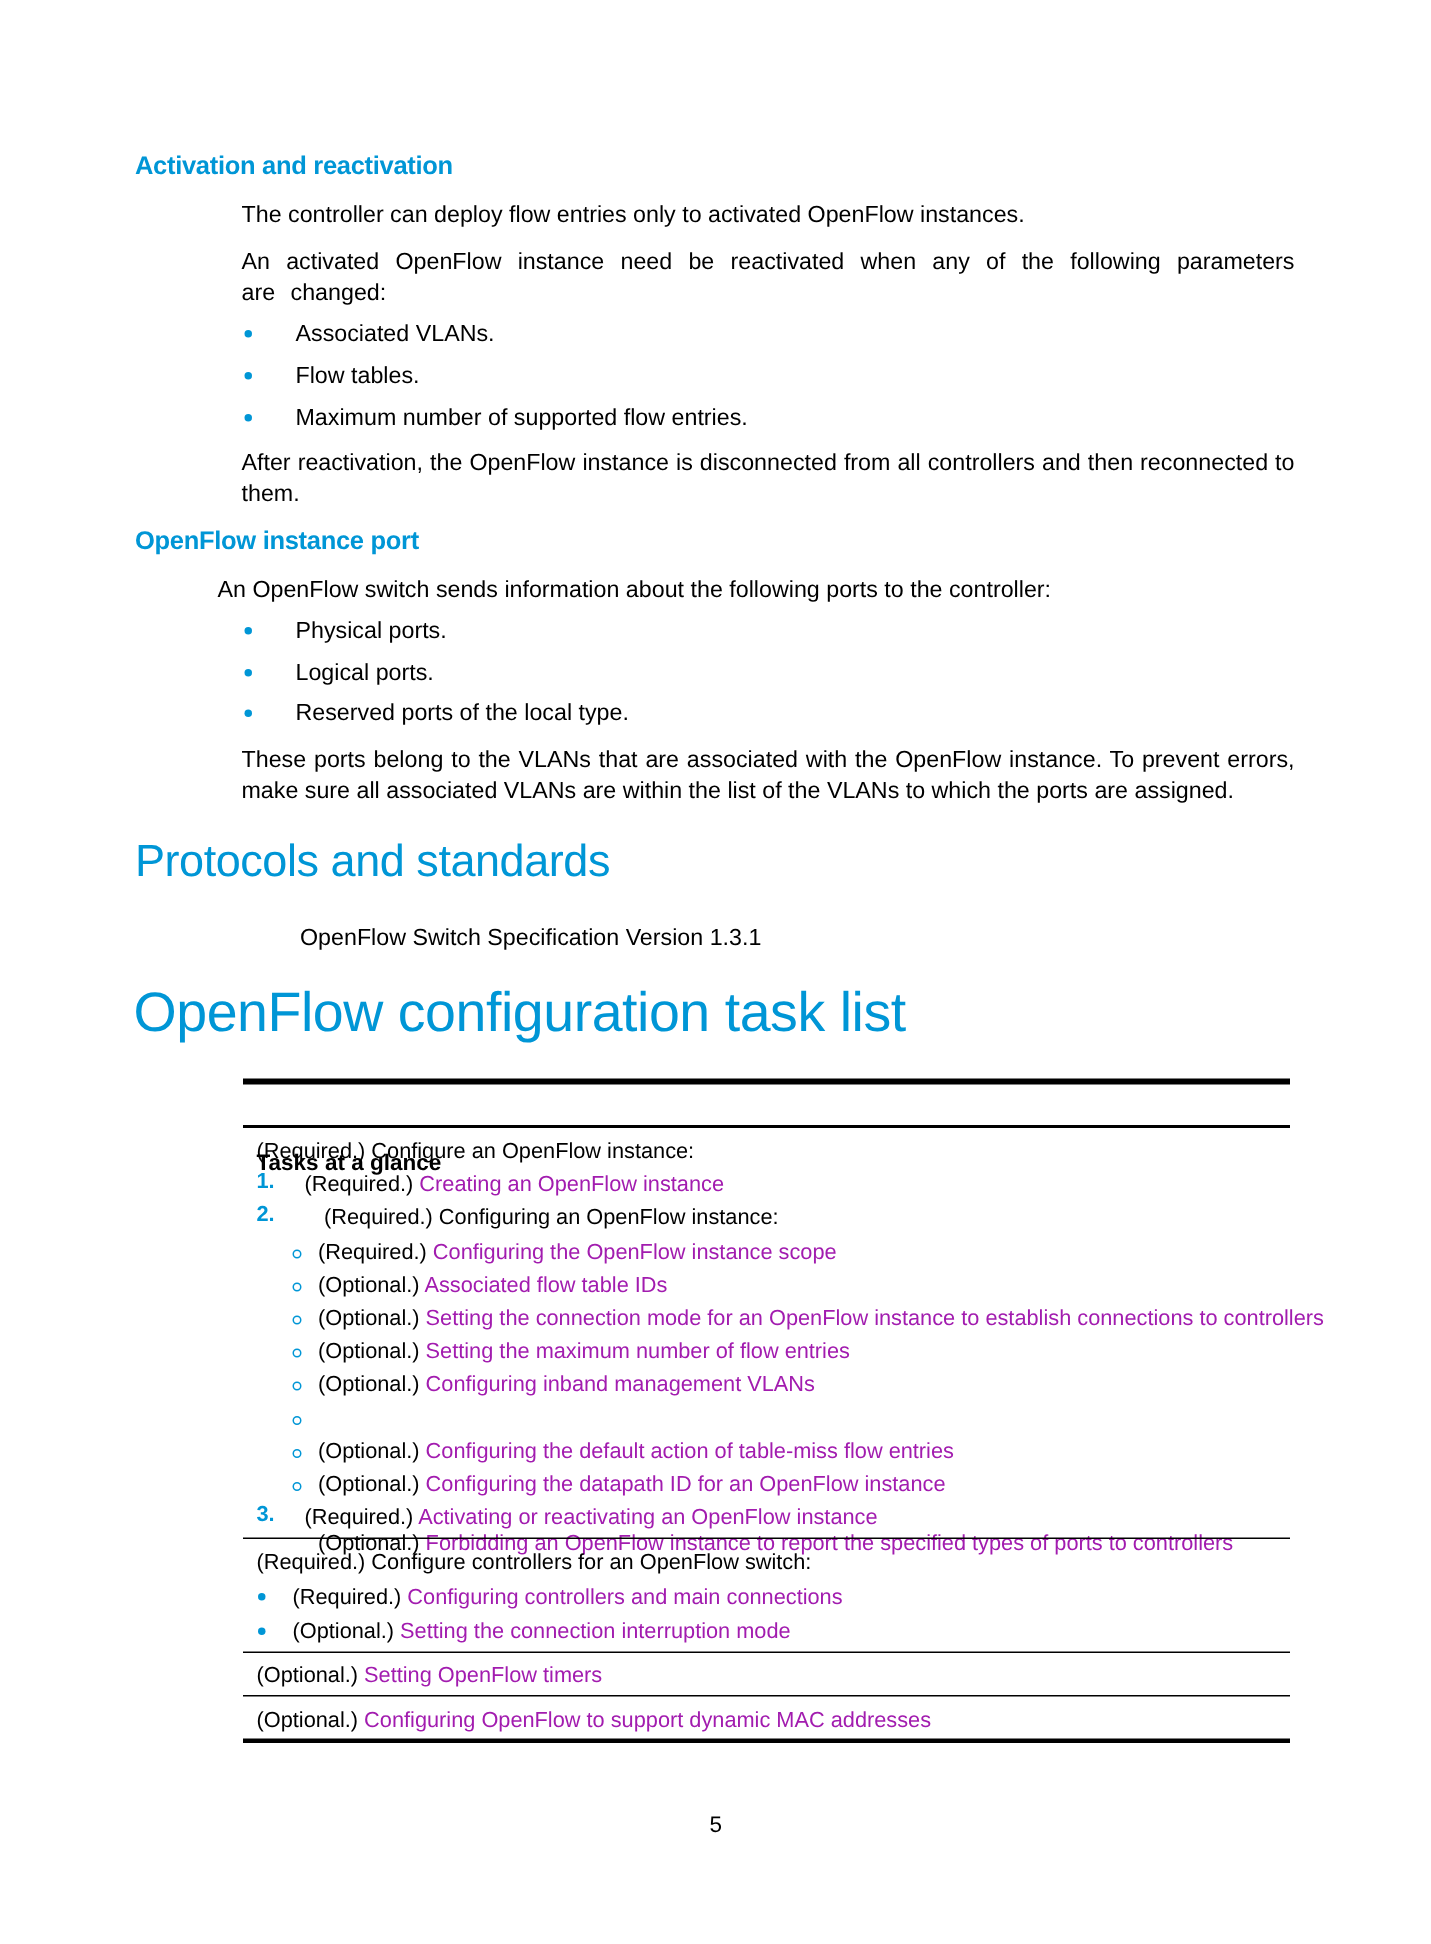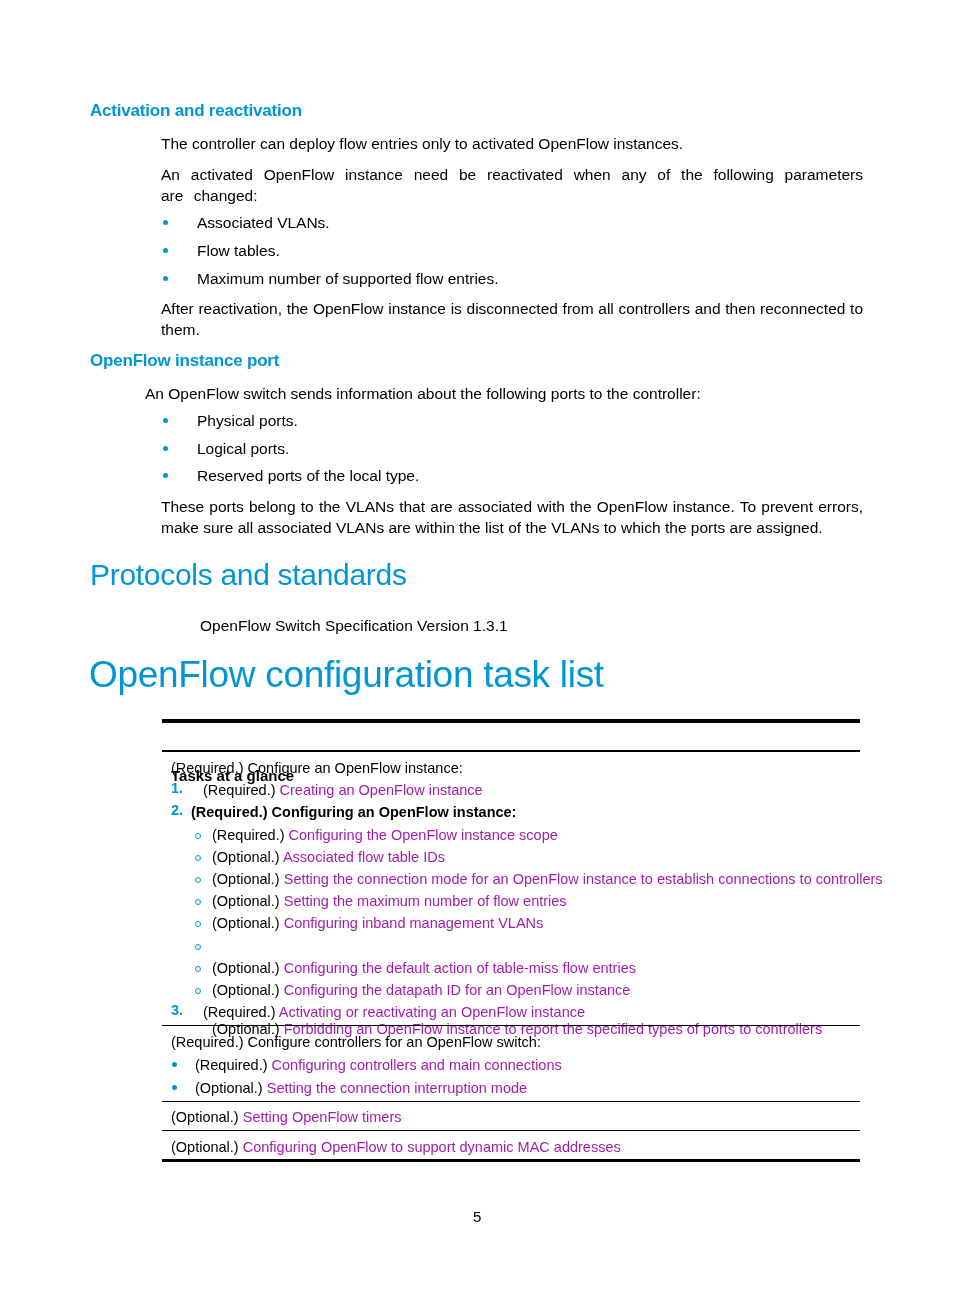--- a/index.html
+++ b/index.html
@@ -62,21 +62,21 @@
 
 <div class="row" style="left:171px; top:758px;">(Required.) Configure an OpenFlow instance:</div>
 
 <div class="num" style="left:171px; top:780px;">1.</div>
 <div class="row" style="left:203px; top:780px;">
   <span>(Required.)</span>
   <span class="link">Creating an OpenFlow instance</span>
 </div>
 
 <div class="num" style="left:171px; top:802px;">2.</div>
-<div class="row" style="left:191px; top:802px;font-weight:bold;">
+<div class="row" style="left:216px; top:802px;">
   <span>(Required.)</span>
   <span>Configuring an OpenFlow instance:</span>
 </div>
 
 <div class="circ" style="left:195px; top:833px;"></div>
 <div class="row" style="left:212px; top:825px;">
   <span>(Required.)</span>
   <span class="link">Configuring the OpenFlow instance scope</span>
 </div>
 <div class="circ" style="left:195px; top:855px;"></div>

